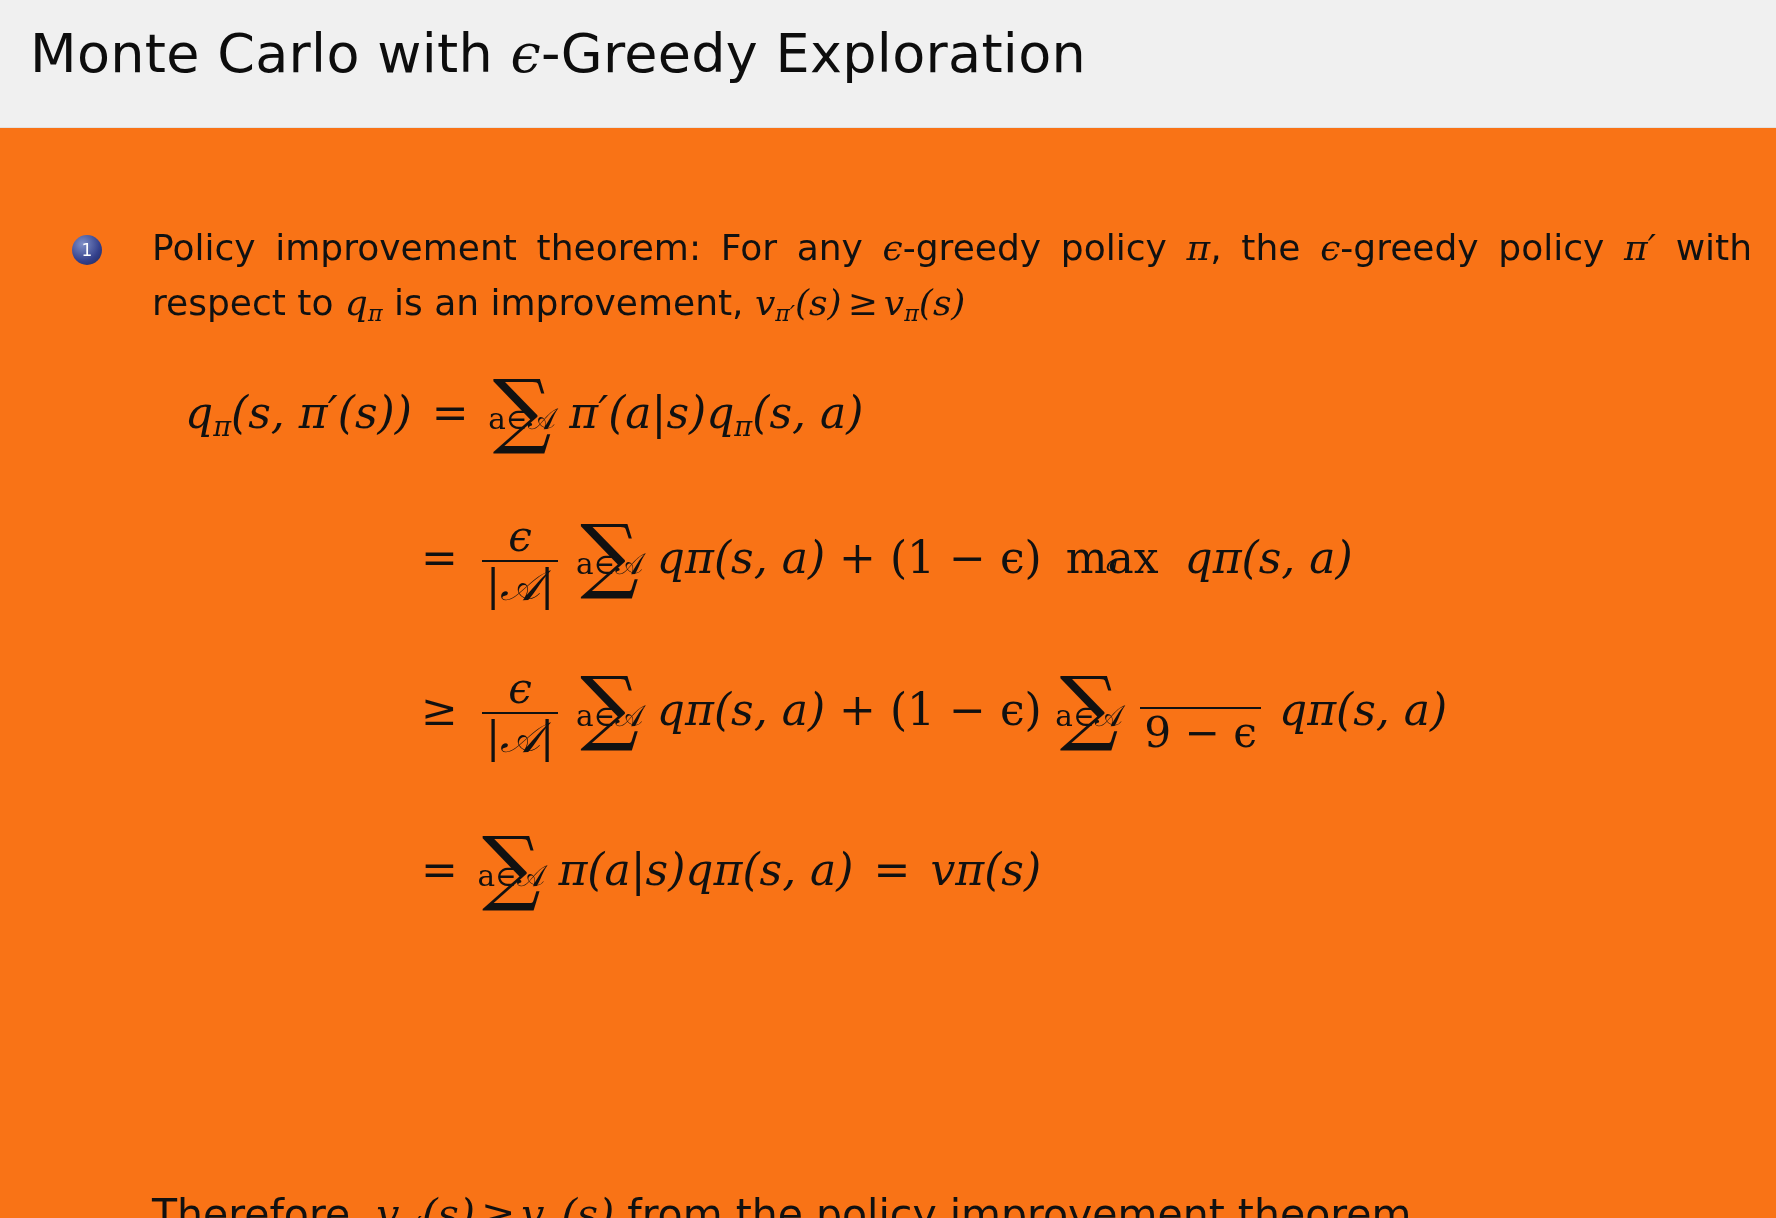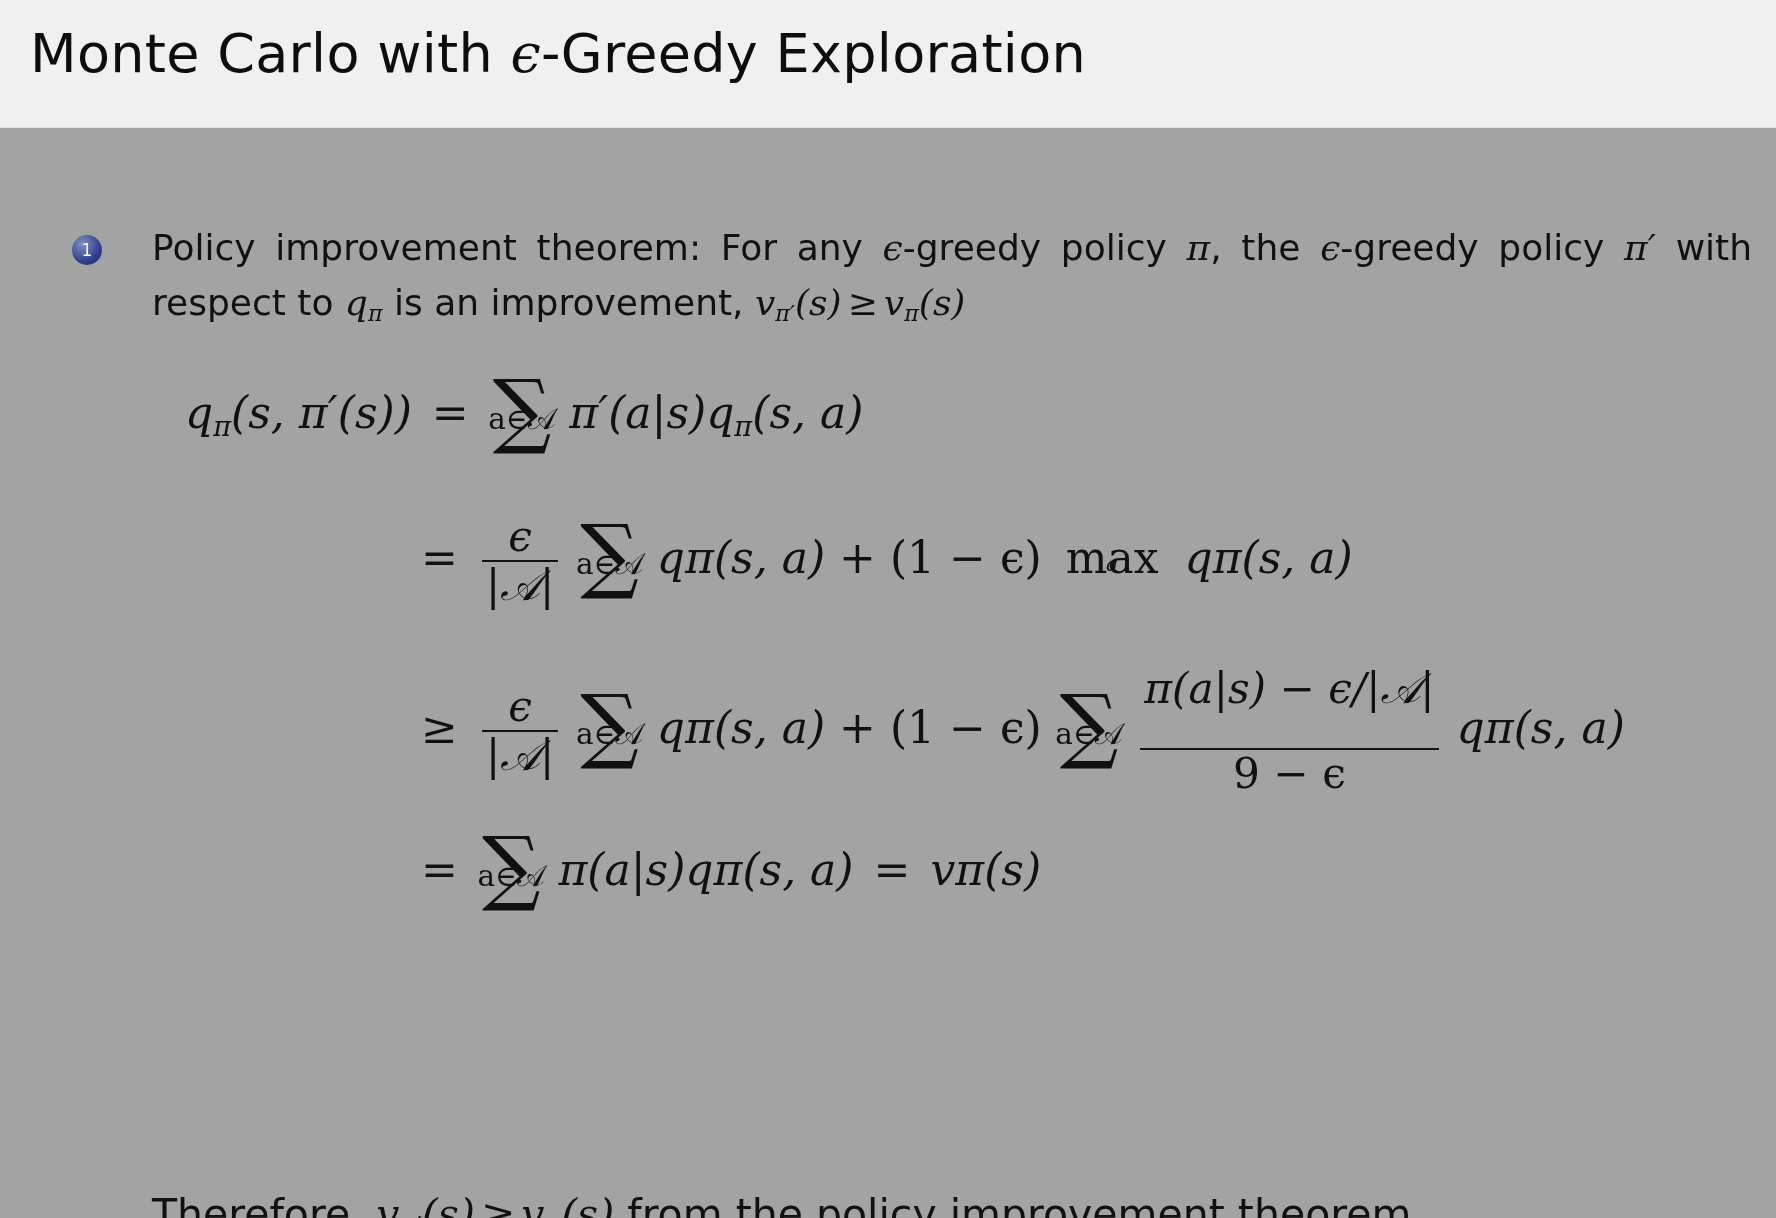--- a/index.html
+++ b/index.html
@@ -11,21 +11,21 @@
     width: 1776px;
     height: 1218px;
     font-family: "DejaVu Sans", sans-serif;
     color: #000000;
     overflow: hidden;
   }
   .slide {
     position: relative;
     width: 1776px;
     height: 1218px;
-    background: #a3a3a3;
+    background: #f97316;
   }
   .title-bar {
     position: absolute;
     left: 0;
     top: 0;
     width: 1776px;
     height: 128px;
     background: #f0f0f0;
     border-bottom: 1px solid #e2e2e2;
     box-sizing: border-box;
@@ -205,21 +205,21 @@
         <span class="math">qπ(s, a)</span>
       </div>
 
       <div class="eq-line eq3">
         <span class="rel">≥</span>
         <span class="frac"><span class="num math">ϵ</span><span class="den cal">|𝒜|</span></span>
         <span class="bigsum"><span>∑</span><span class="sumlim">a∈𝒜</span></span>
         <span class="math">qπ(s, a)</span>
         <span class="mathup">+ (1 − ϵ)</span>
         <span class="bigsum"><span>∑</span><span class="sumlim">a∈𝒜</span></span>
-        <span class="frac"><span class="num math">π(a|s) − ϵ/|𝒜|</span><span class="den mathup">9 − ϵ</span></span>
+        <span class="frac"><span class="den mathup">9 − ϵ</span></span>
         <span class="math">qπ(s, a)</span>
       </div>
 
       <div class="eq-line eq4">
         <span class="rel">=</span>
         <span class="bigsum"><span>∑</span><span class="sumlim">a∈𝒜</span></span>
         <span class="math">π(a|s)qπ(s, a)</span>
         <span class="rel">=</span>
         <span class="math">vπ(s)</span>
       </div>

